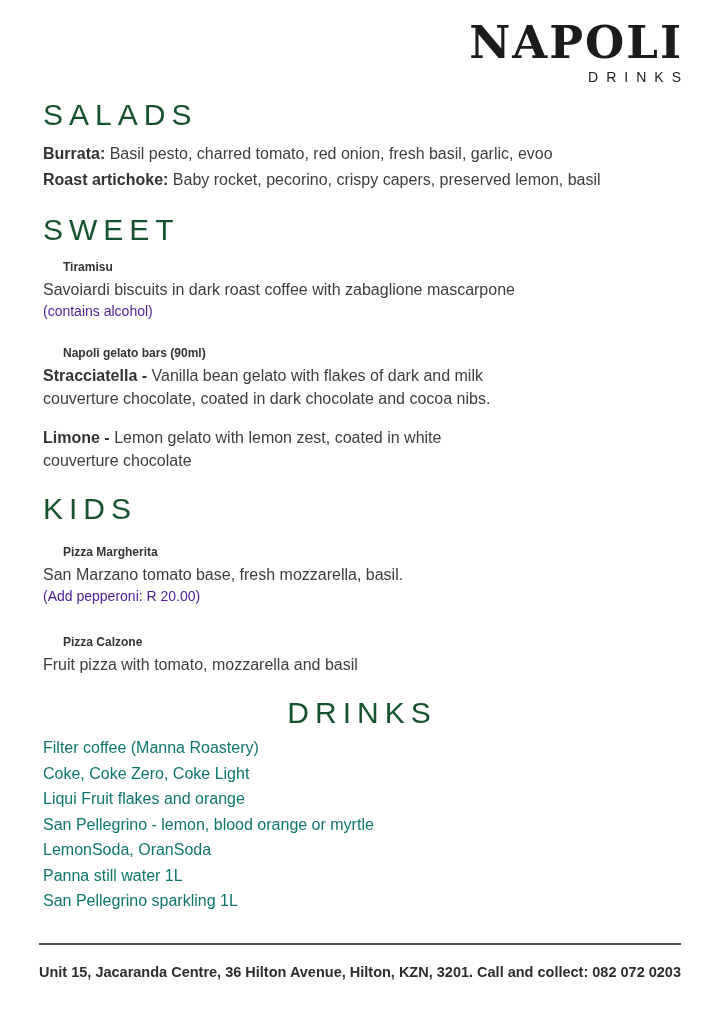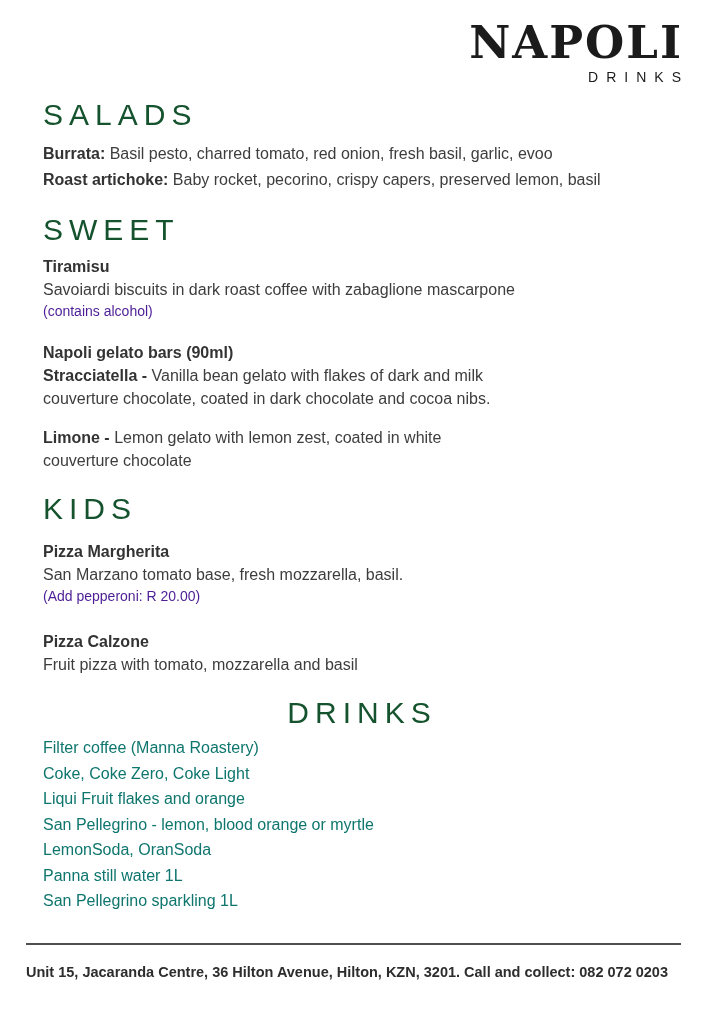--- a/index.html
+++ b/index.html
@@ -54,24 +54,25 @@
   .sec + .sec { margin-top: 20px; }
 
   p { margin: 0; }
   .line {
     font-size: 16px;
     line-height: 26px;
     color: #3d3d3d;
   }
   .b { font-weight: 700; color: #333333; }
   .name-line {
-    font-size: 16px;
+    font-size: 12px;
     font-weight: 700;
     color: #333333;
     line-height: 22px;
+    margin-left: 20px;
   }
   .desc-line {
     font-size: 16px;
     line-height: 23px;
     color: #3d3d3d;
   }
   .note-line {
     font-size: 14px;
     line-height: 21px;
     color: #4c1d95;
@@ -82,21 +83,21 @@
 
   .drink {
     font-size: 16px;
     line-height: 25.5px;
     color: #0f766e;
   }
 
   
   .footer {
     position: absolute;
-    left: 26px;
+    left: 39px;
     right: 43px;
     top: 943px;
   }
   .footer-rule {
     border: none;
     border-top: 2px solid #4f4f4f;
     margin: 0;
   }
   .footer-text {
     margin-top: 19px;

